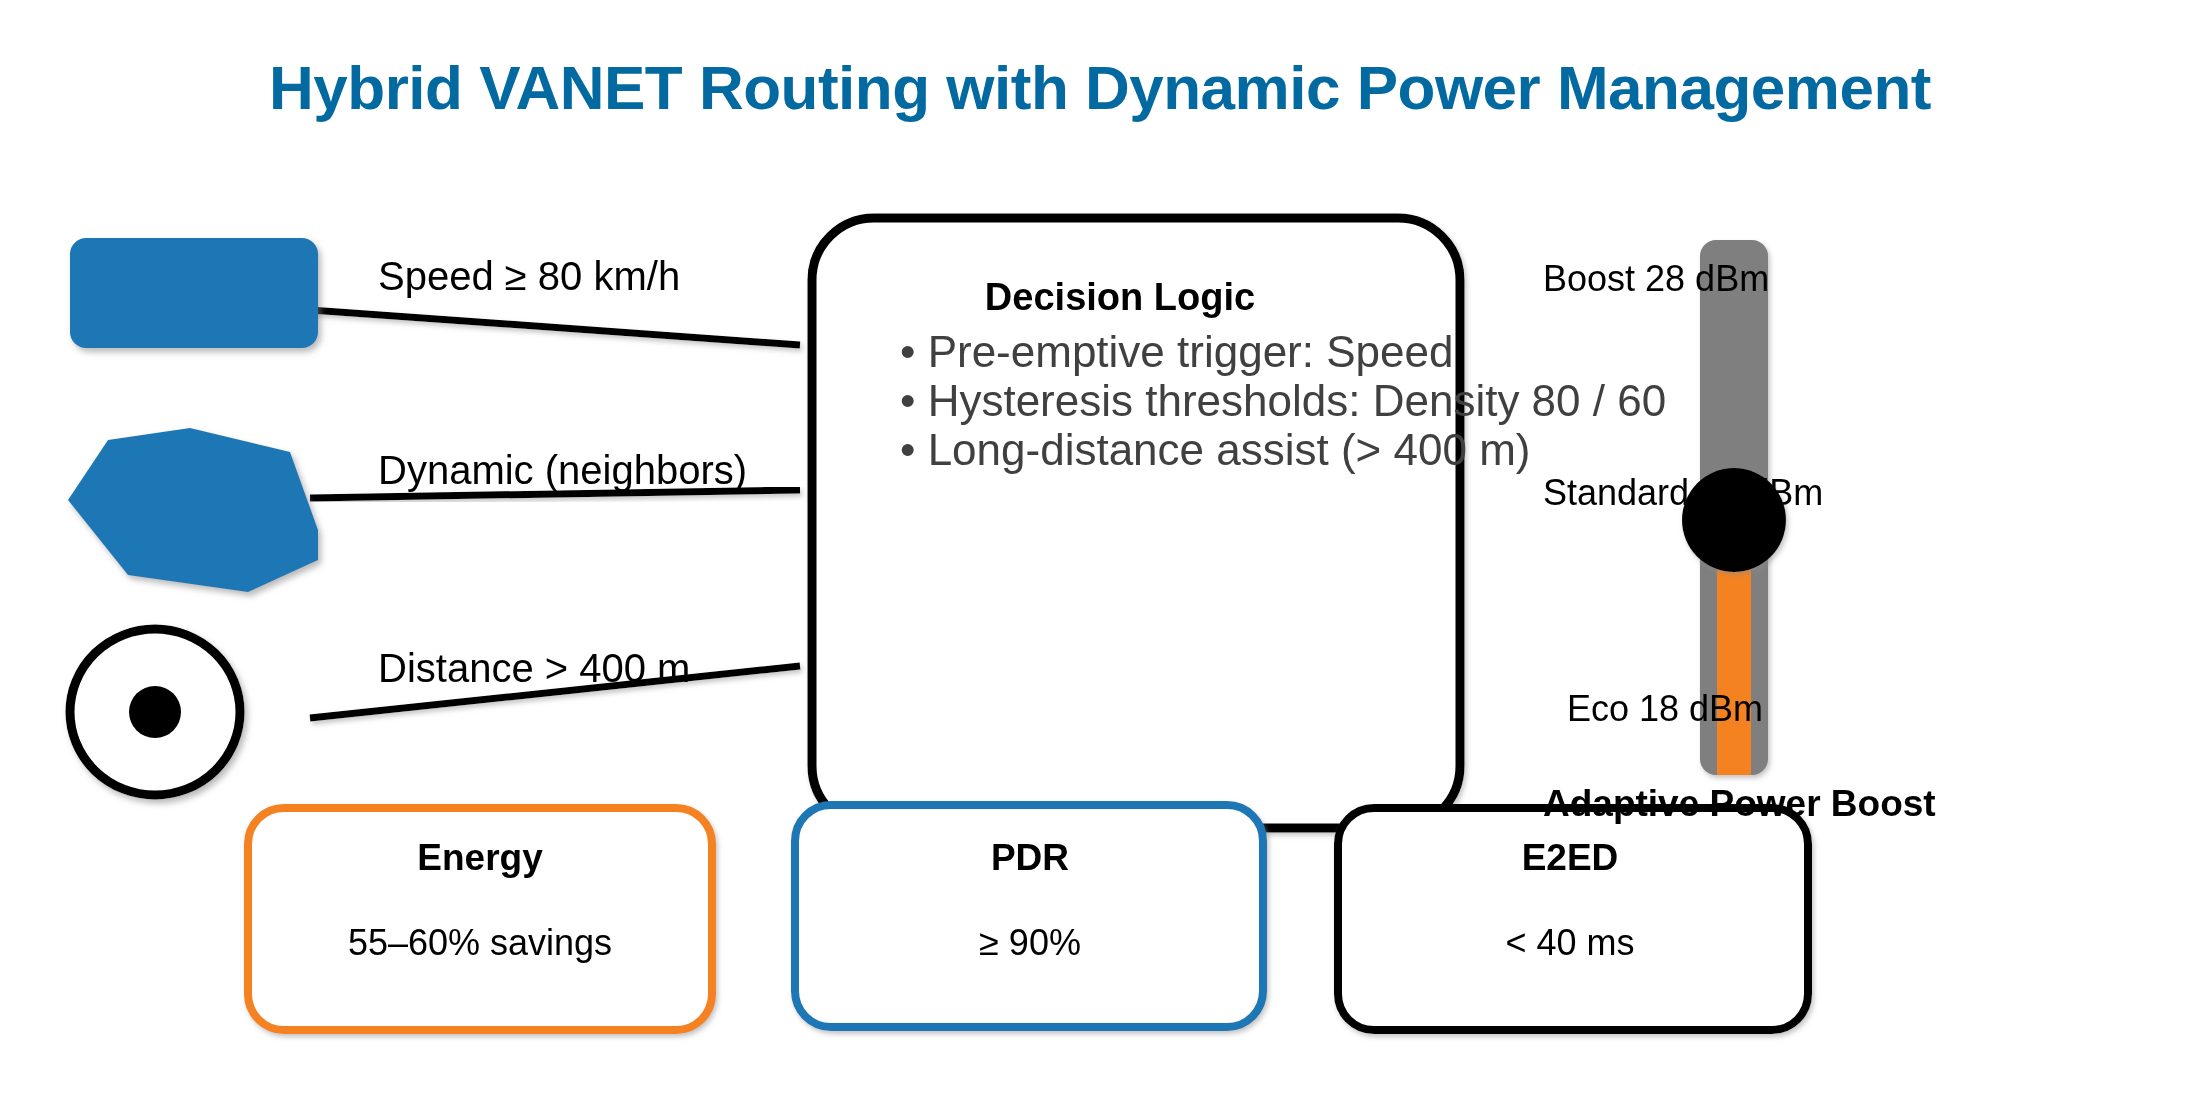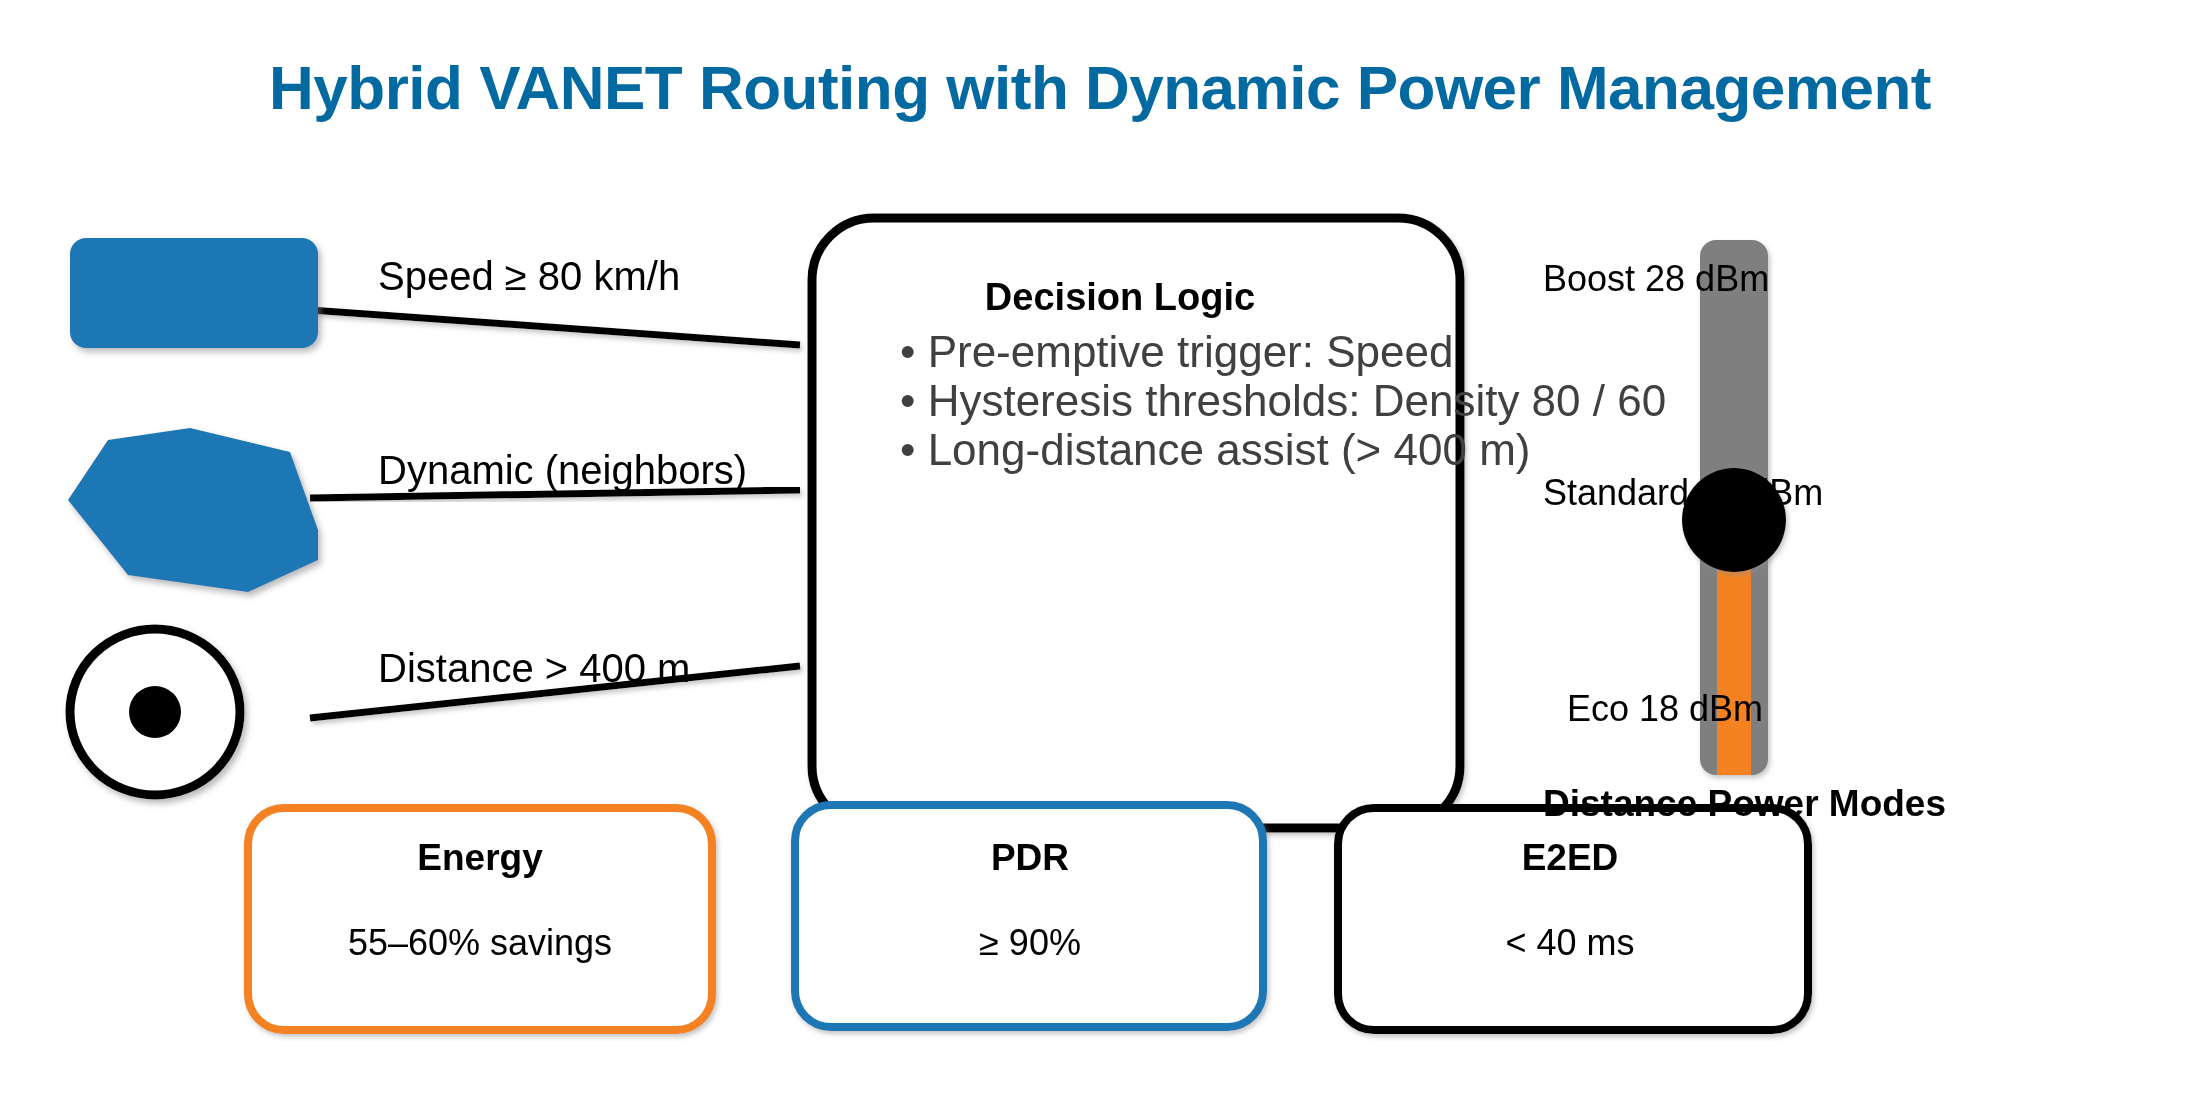--- a/index.html
+++ b/index.html
@@ -162,21 +162,21 @@
   <div class="dtext dl-title">Decision Logic</div>
   <div class="dl-bullets">
     <div>• Pre-emptive trigger: Speed</div>
     <div>• Hysteresis thresholds: Density 80 / 60</div>
     <div>• Long-distance assist (&gt; 400 m)</div>
   </div>
 
   <div class="dtext slider-label boost">Boost 28 dBm</div>
   <div class="dtext slider-label standard">Standard 40 dBm</div>
   <div class="dtext slider-label eco">Eco 18 dBm</div>
-  <div class="dtext power-caption">Distance Power Modes</div>
+  <div class="dtext power-caption">Adaptive Power Boost</div>
 
   <div class="card-title energy">Energy</div>
   <div class="card-value energy">55–60% savings</div>
 
   <div class="card-title pdr">PDR</div>
   <div class="card-value pdr">≥ 90%</div>
 
   <div class="card-title e2ed">E2ED</div>
   <div class="card-value e2ed">&lt; 40 ms</div>
 

